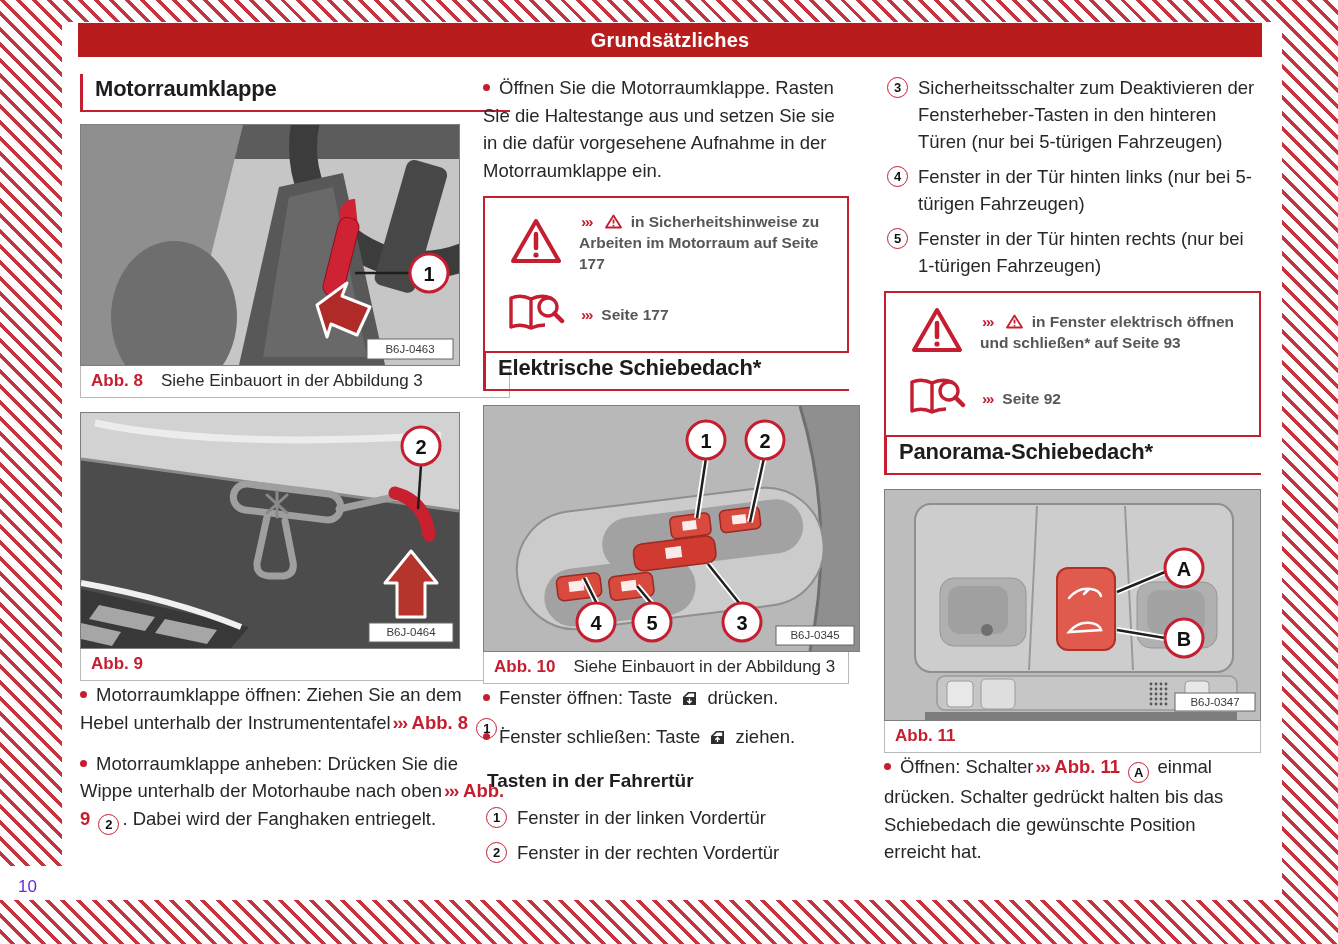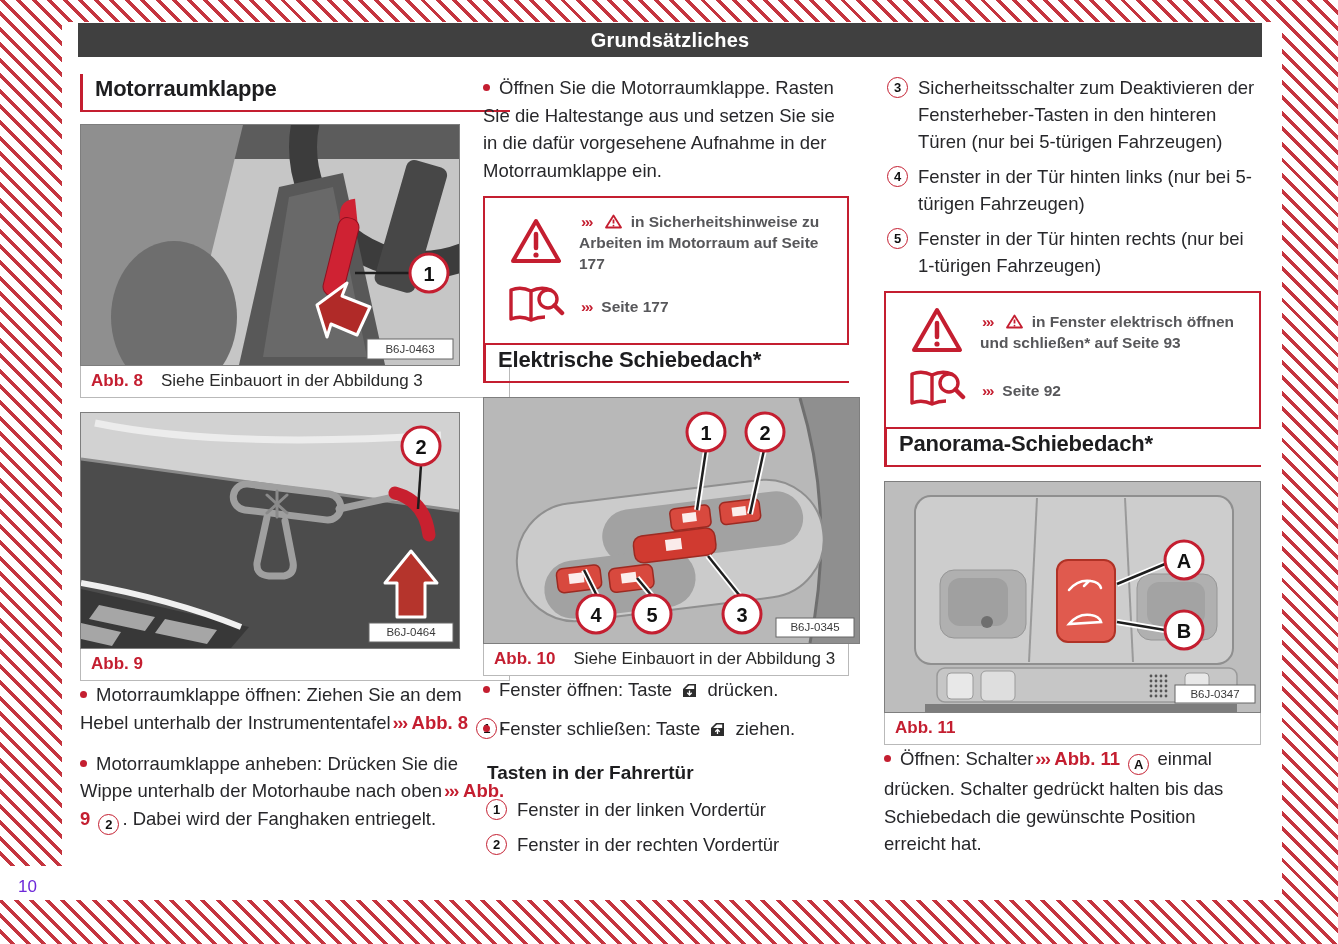--- a/index.html
+++ b/index.html
@@ -11,21 +11,21 @@
   body{
     width:1338px;height:944px;position:relative;overflow:hidden;
     background:#fff;font-family:"Liberation Sans","DejaVu Sans",sans-serif;
     -webkit-font-smoothing:antialiased;
   }
   .stripes{position:absolute;inset:0;
     background:repeating-linear-gradient(45deg,#ffffff 0 7.5px,var(--stripe) 7.5px 11px);}
   .sheet{position:absolute;left:62px;top:22px;width:1220px;height:878px;background:#fff;}
   .corner-patch{position:absolute;left:0;top:866px;width:148px;height:34px;background:#fff;}
   .pagenum{position:absolute;left:18px;top:877px;font-size:17px;color:#6d28d9;}
-  .headerbar{position:absolute;left:78px;top:23px;width:1184px;height:34px;background:#404040;
+  .headerbar{position:absolute;left:78px;top:23px;width:1184px;height:34px;background:#b91c1c;
     color:#fff;font-weight:bold;font-size:20px;display:flex;align-items:center;justify-content:center;
     letter-spacing:.2px;}
   .col{position:absolute;top:74px;}
   #col1{left:80px;width:430px;}
   #col2{left:483px;width:366px;}
   #col3{left:884px;width:377px;}
   h2.sec{margin:0 0 12px 0;border-left:3px solid var(--red);border-bottom:2px solid var(--red);
     padding:2px 0 8px 12px;font-size:22px;color:#1d1d1f;font-weight:bold;letter-spacing:-.2px;}
   .fig svg.pic{display:block;border:1px solid #7e7e7e;}
   .figcap{border:1px solid #b9b9b9;border-top:none;padding:5px 10px 6px;font-size:17px;color:#2a2a2a;
@@ -33,21 +33,21 @@
   .figcap .lab{color:var(--red);font-weight:bold;white-space:nowrap;}
   p.b{margin:0 0 11px 0;font-size:18.5px;line-height:27.5px;color:var(--ink);}
   .dot{display:inline-block;width:7px;height:7px;border-radius:50%;background:var(--red);
     margin-right:9px;vertical-align:3px;}
   .ref{color:var(--red);font-weight:bold;letter-spacing:-1.5px;margin:0 5px 0 2px;}
   .abb{color:var(--red);font-weight:bold;}
   .circ{display:inline-flex;align-items:center;justify-content:center;width:21px;height:21px;
     border:1.7px solid var(--red);border-radius:50%;font-size:13px;font-weight:bold;color:#111;
     background:#fff;vertical-align:-4px;box-sizing:border-box;margin:0 3px;}
   .warnbox{border:2px solid var(--red);padding:13px 8px;display:grid;grid-template-columns:86px 1fr;
-    row-gap:8px;align-items:center;}
+    row-gap:16px;align-items:center;}
   .warnbox .wtext{font-size:15.5px;line-height:21px;font-weight:bold;color:#57575a;padding-right:2px;}
   .wicon{justify-self:center;align-self:center;}
   .subh{font-size:19px;font-weight:bold;color:#1d1d1f;margin:20px 4px 12px;}
   .li{display:grid;grid-template-columns:34px 1fr;margin:0 0 8px;font-size:18.5px;
     line-height:27px;color:var(--ink);}
   .li .circ{margin-top:3px;}
   svg text{font-family:"Liberation Sans","DejaVu Sans",sans-serif;}
   .mt30{margin-top:30px;}
   .mt14{margin-top:14px;}
   .mt22{margin-top:22px;}

